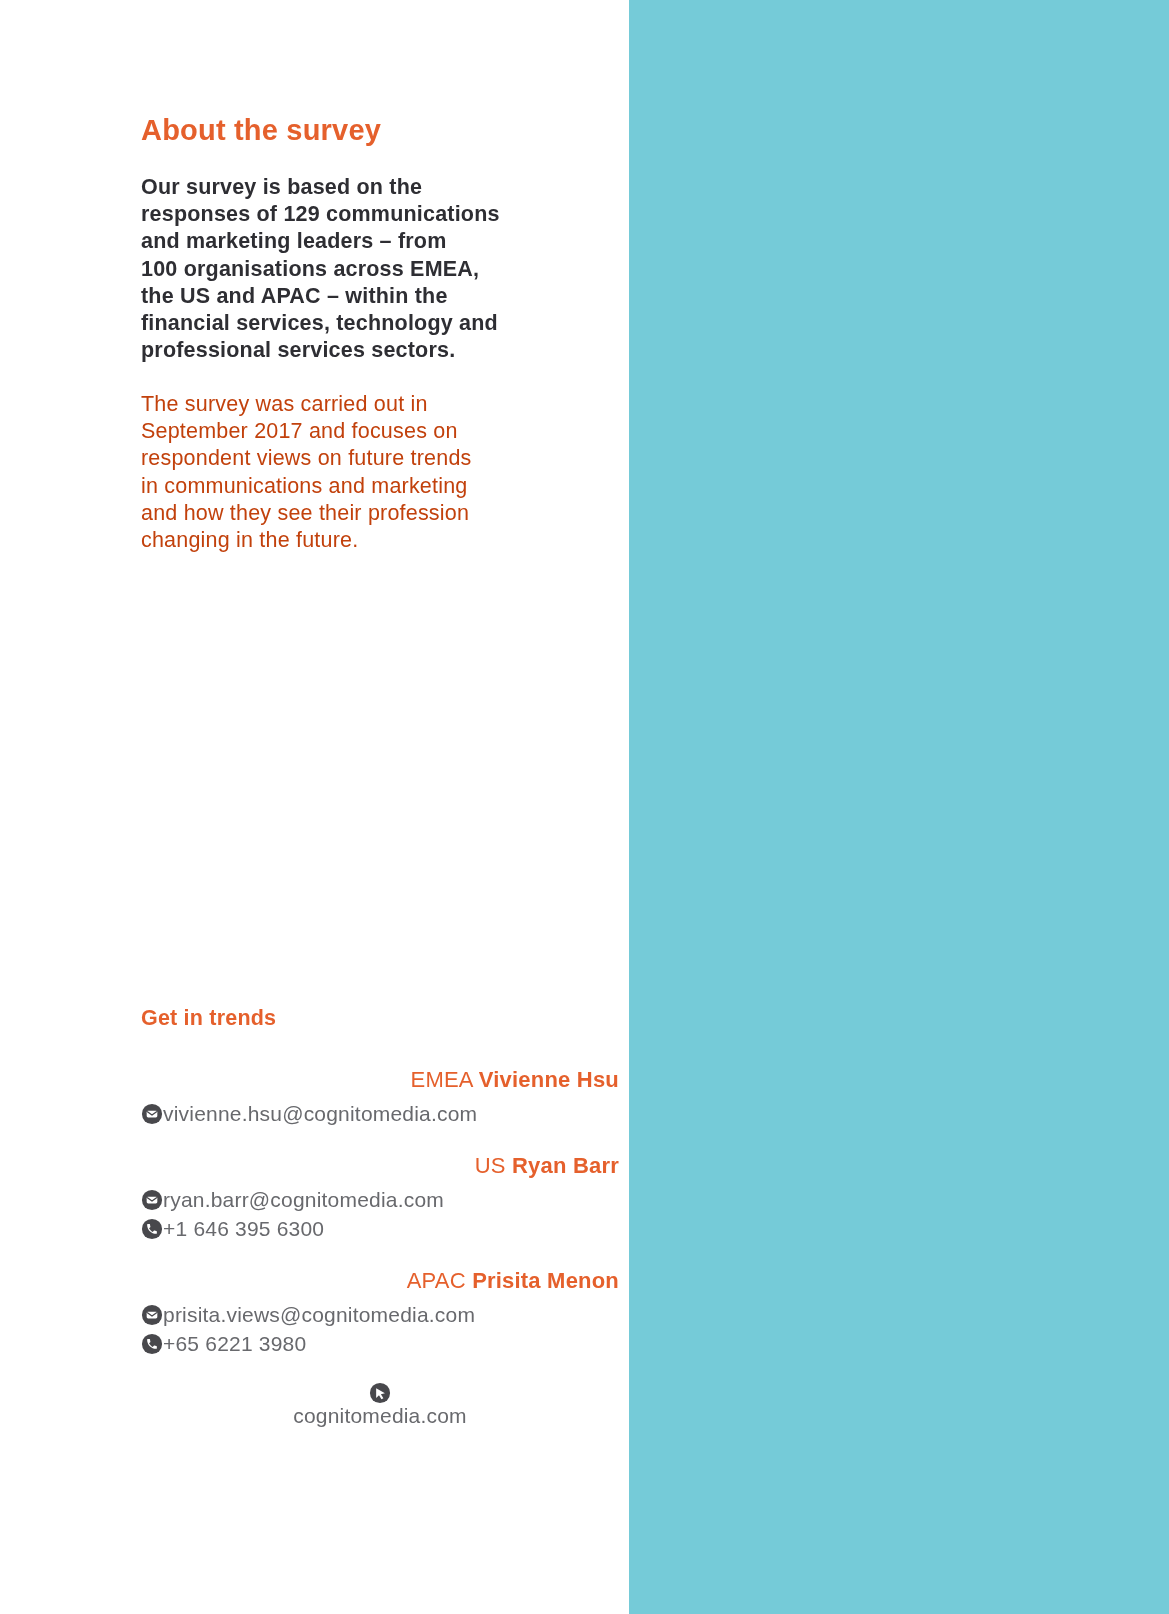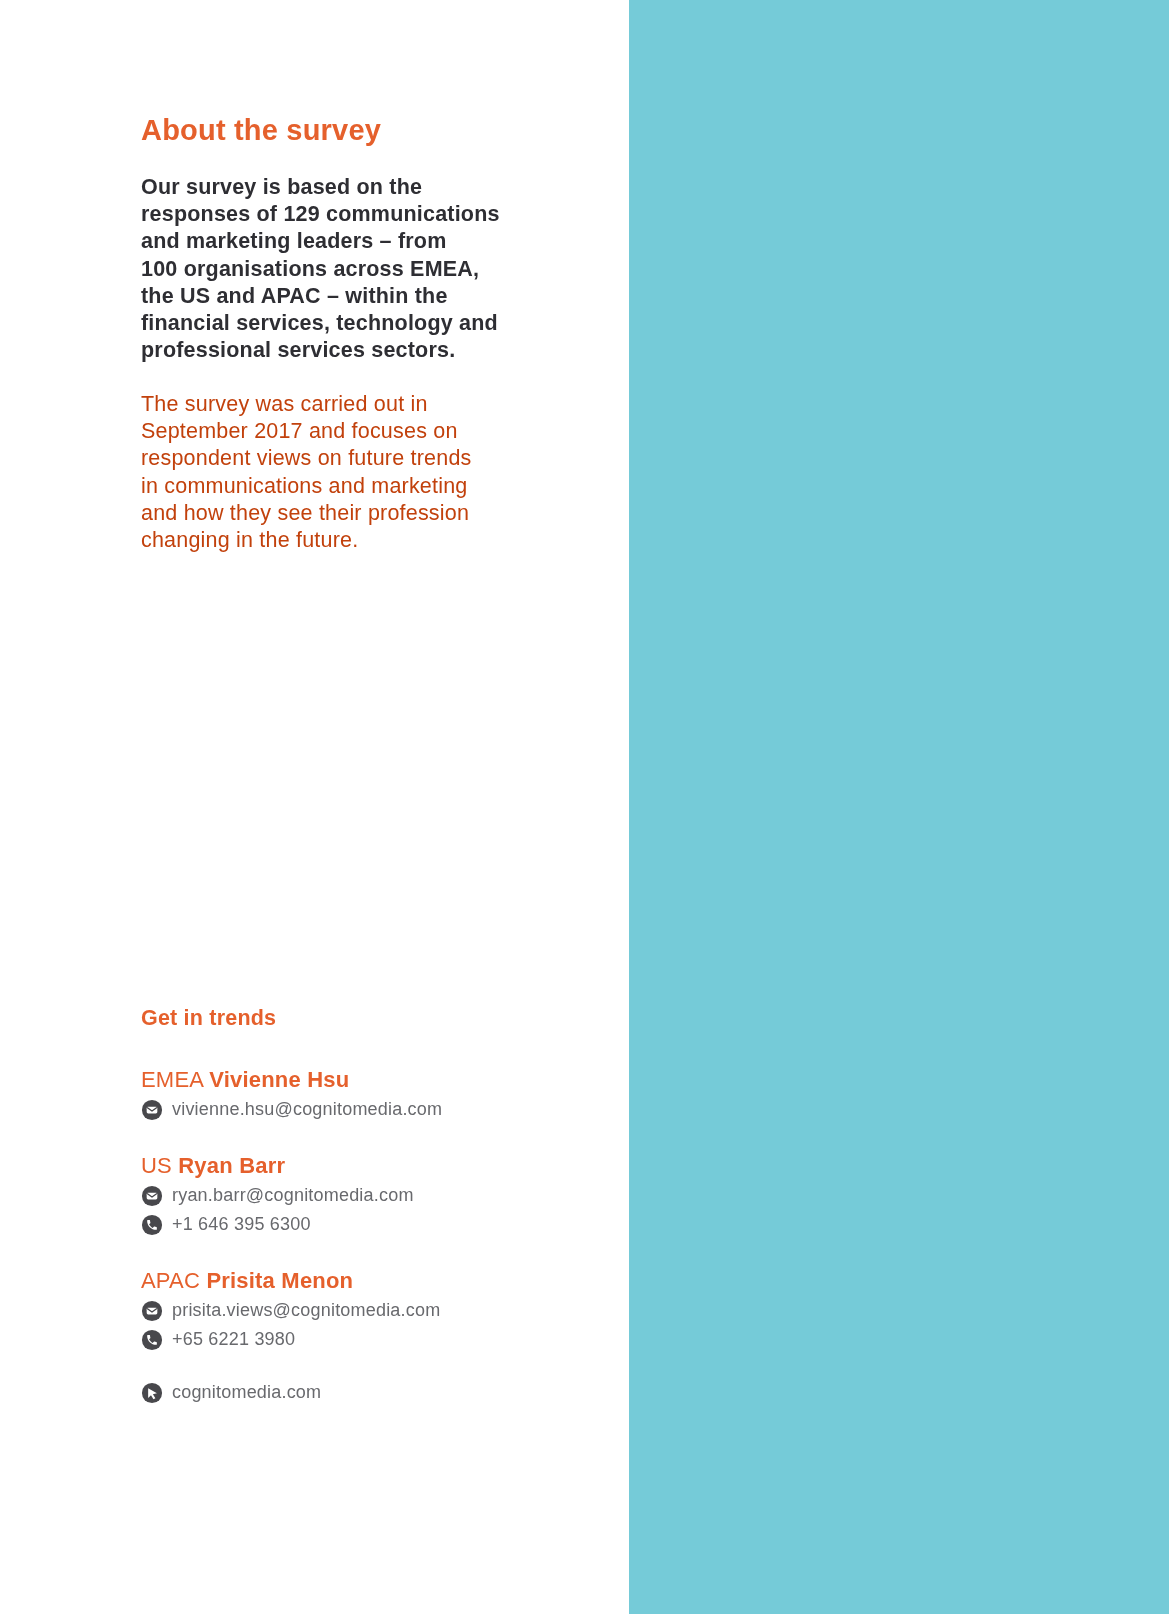--- a/index.html
+++ b/index.html
@@ -61,37 +61,37 @@
     letter-spacing: 0.2px;
     color: #e5602c;
     margin-bottom: 35px;
   }
   .entry { margin-bottom: 24px; }
   .entry-header {
     font-size: 22px;
     letter-spacing: 0.2px;
     margin-bottom: 5px;
     line-height: 28px;
+    text-align: right;
   }
   .region { color: #e5602c; font-weight: normal; }
   .name   { color: #e5602c; font-weight: bold; }
 
   .line {
     display: flex;
-    align-items: flex-start;
-    gap: 9px;
+    align-items: center;
     height: 29px;
-    font-size: 18px;
+    font-size: 21px;
     letter-spacing: 0.2px;
     color: #68696d;
   }
   .icon { width: 22px; height: 22px; flex: none; display: inline-block; }
   .icon svg { display: block; width: 22px; height: 22px; }
 
-  .website-row { margin-top: 24px; }
+  .website-row { margin-top: 24px; flex-direction: column; }
 </style>
 </head>
 <body>
 
 <div class="page">
 
   <div class="teal-panel"></div>
 
   <h1 class="heading">About the survey</h1>
 

